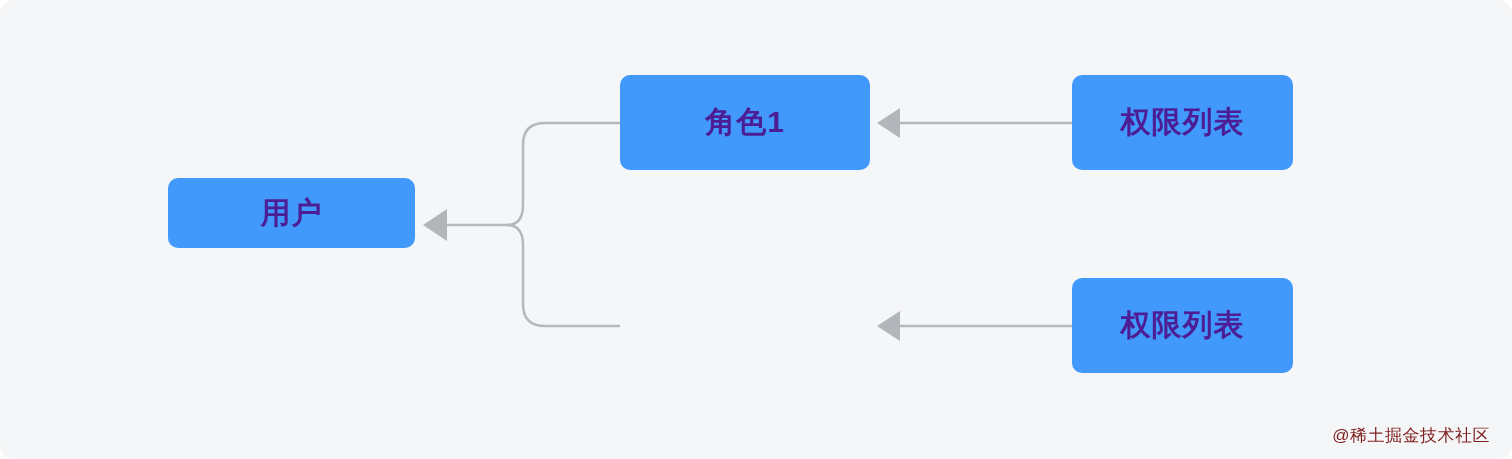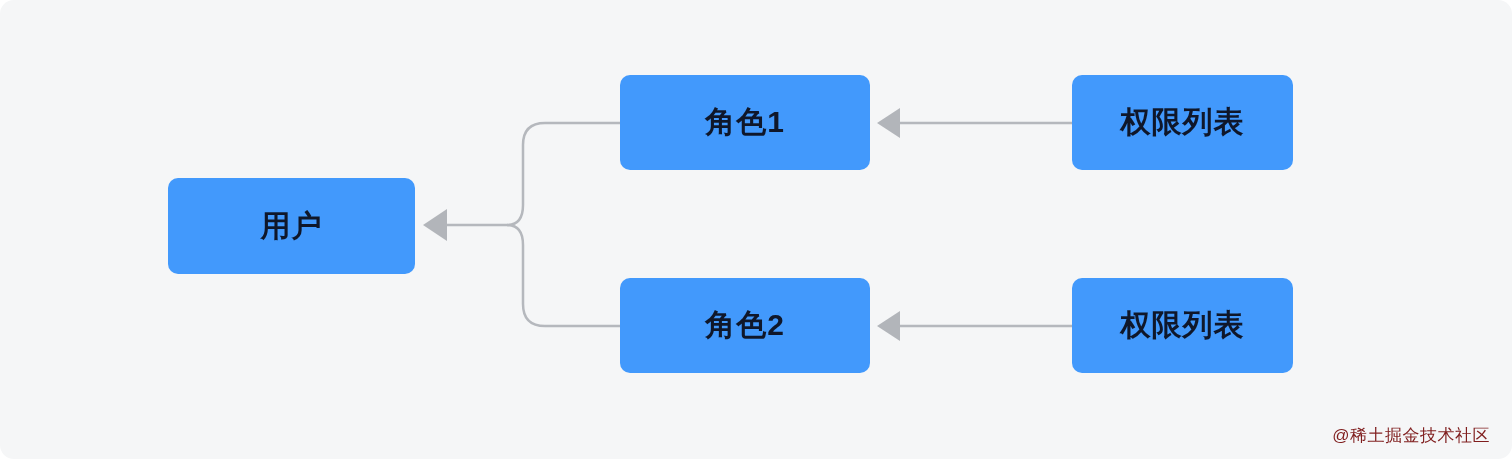--- a/index.html
+++ b/index.html
@@ -19,30 +19,30 @@
   }
   .edges-svg {
     position: absolute;
     left: 0; top: 0;
     width: 1512px; height: 459px;
   }
   .node {
     position: absolute;
     background: #4299fc;
     border-radius: 10px;
-    color: #0f172a;
+    color: #4c1d95;
     font-size: 30px;
     font-weight: 600;
     letter-spacing: 1px;
     display: flex;
     align-items: center;
     justify-content: center;
     box-sizing: border-box;
   }
-  .node-user  { left: 168px;  top: 178px; width: 247px; height: 96px; }
+  .node-user  { left: 168px;  top: 178px; width: 247px; height: 70px; }
   .node-role1 { left: 620px;  top: 75px;  width: 250px; height: 95px; }
   .node-role2 { left: 620px;  top: 278px; width: 250px; height: 95px; }
   .node-perm1 { left: 1072px; top: 75px;  width: 221px; height: 95px; }
   .node-perm2 { left: 1072px; top: 278px; width: 221px; height: 95px; }
   .watermark {
     position: absolute;
     right: 22px;
     bottom: 12px;
     font-size: 17px;
     color: #7f1d1d;
@@ -73,23 +73,20 @@
   </svg>
 
   <div class="node node-user">
     <span>用户</span>
   </div>
 
   <div class="node node-role1">
     <span>角色1</span>
   </div>
 
-  <div class="node node-role2">
-    <span>角色2</span>
-  </div>
 
   <div class="node node-perm1">
     <span>权限列表</span>
   </div>
 
   <div class="node node-perm2">
     <span>权限列表</span>
   </div>
 
   <div class="watermark">@稀土掘金技术社区</div>

